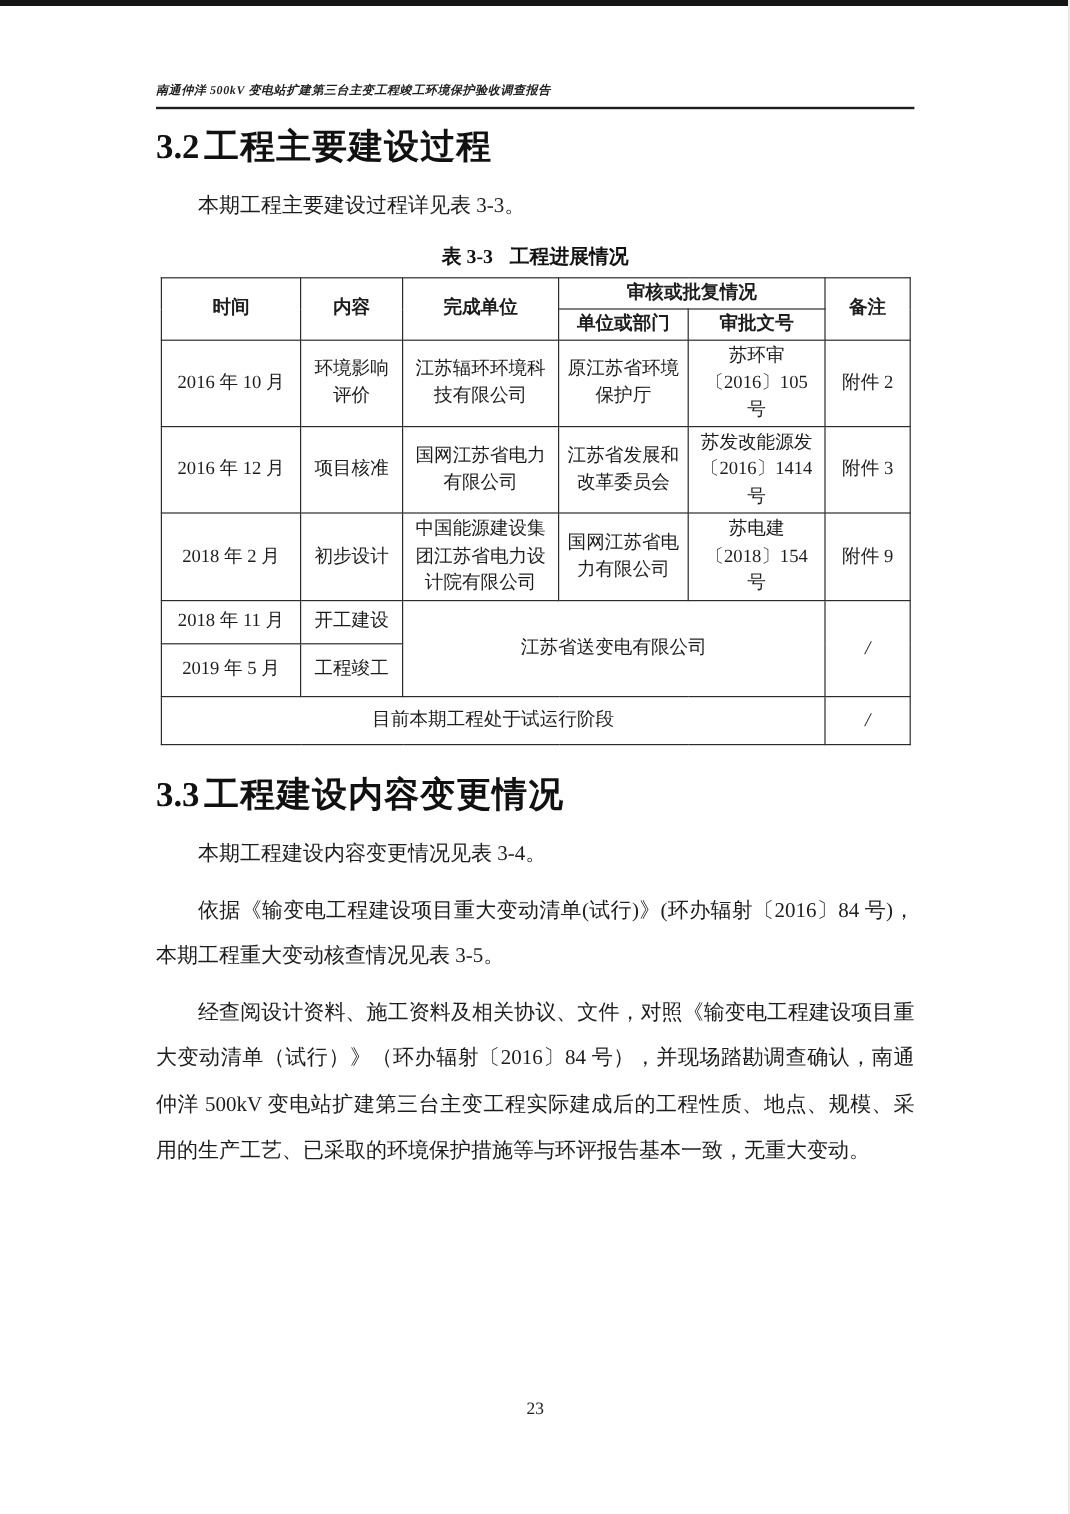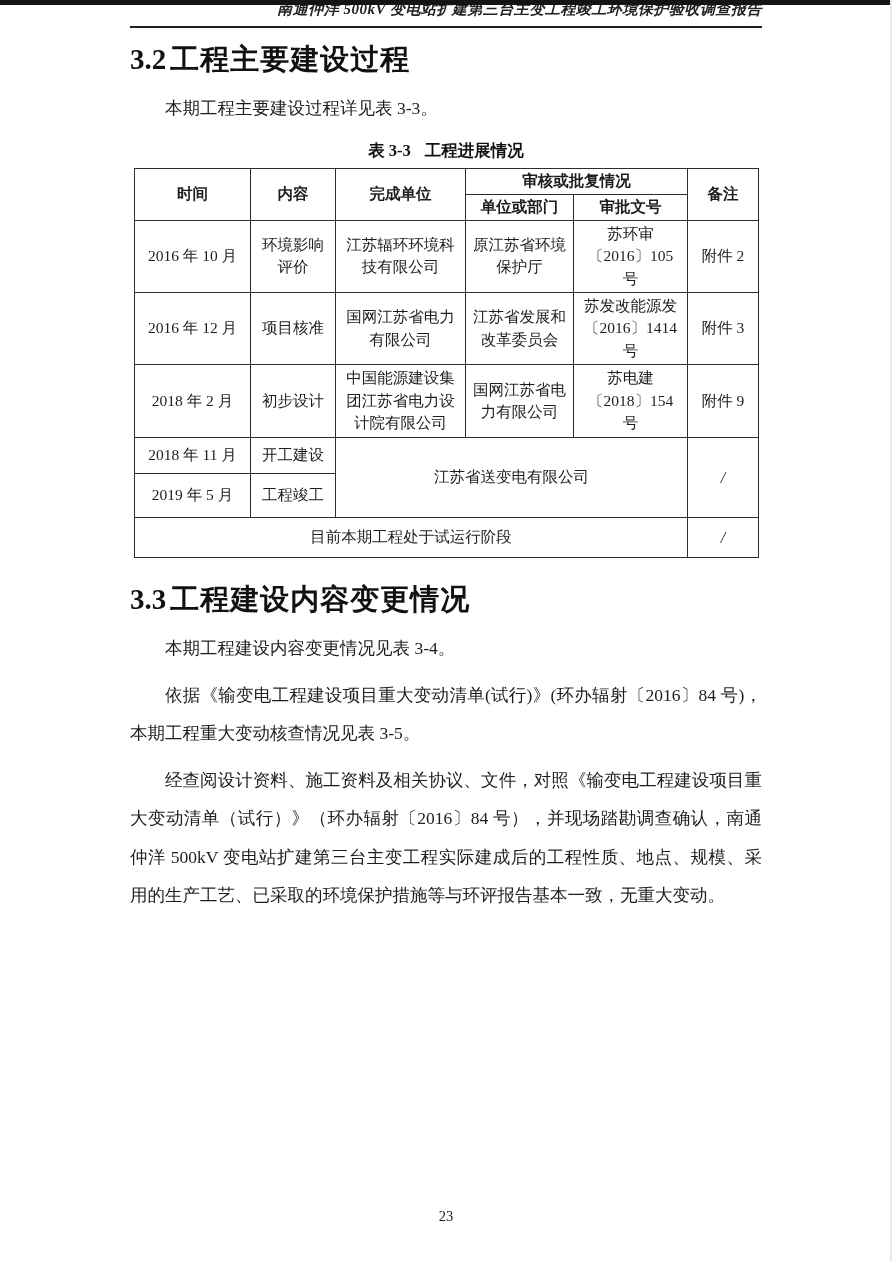--- a/index.html
+++ b/index.html
@@ -5,22 +5,22 @@
   html,body{margin:0;padding:0;}
   body{
     width:892px;height:1262px;background:#ffffff;position:relative;
     font-family:"Liberation Serif","DejaVu Serif",serif;
     color:#1c1c1c;overflow:hidden;
   }
   .scan-strip{position:absolute;top:0;left:0;width:892px;height:5px;background:#141414;}
   .scan-edge-right{position:absolute;top:0;right:0;width:2px;height:1262px;background:#e9e9e9;}
   .content{margin:0 130px;width:632px;}
   .running-head{
-    text-align:right;
-    font-size:15px;font-weight:bold;font-style:italic;
+    padding-top:68px;text-align:left;
+    font-size:10px;font-weight:bold;font-style:italic;
     letter-spacing:0.5px;color:#222;
   }
   .head-rule{border:none;border-top:2px solid #1f1f1f;margin:7px 0 0 0;width:632px;}
   .sec-title{
     margin:12px 0 0 0;font-size:29px;font-weight:bold;color:#111;
     letter-spacing:1px;
   }
   .sec-title .sec-num{margin-right:4px;letter-spacing:0;}
   .body-p{
     margin:9px 0 0 0;font-size:17.5px;line-height:2.18;
@@ -34,21 +34,21 @@
     border-collapse:collapse;table-layout:fixed;width:624px;margin-left:4px;
     font-size:15.5px;color:#1d1d1d;
   }
   table.progress th,table.progress td{
     border:1px solid #2c2c2c;text-align:center;vertical-align:middle;
     padding:2px 3px;white-space:pre-line;line-height:1.45;
   }
   table.progress th{font-weight:bold;font-size:15.5px;padding:1px 2px;}
   .slash-cell{font-style:italic;font-size:16px;}
   .page-num{
-    position:absolute;top:1208px;left:0;width:892px;text-align:center;
+    position:absolute;top:1166px;left:0;width:892px;text-align:center;
     font-size:14.5px;color:#222;
   }
 </style>
 </head>
 <body>
 
 <div class="scan-strip"></div>
 <div class="scan-edge-right"></div>
 
 <div class="content">

